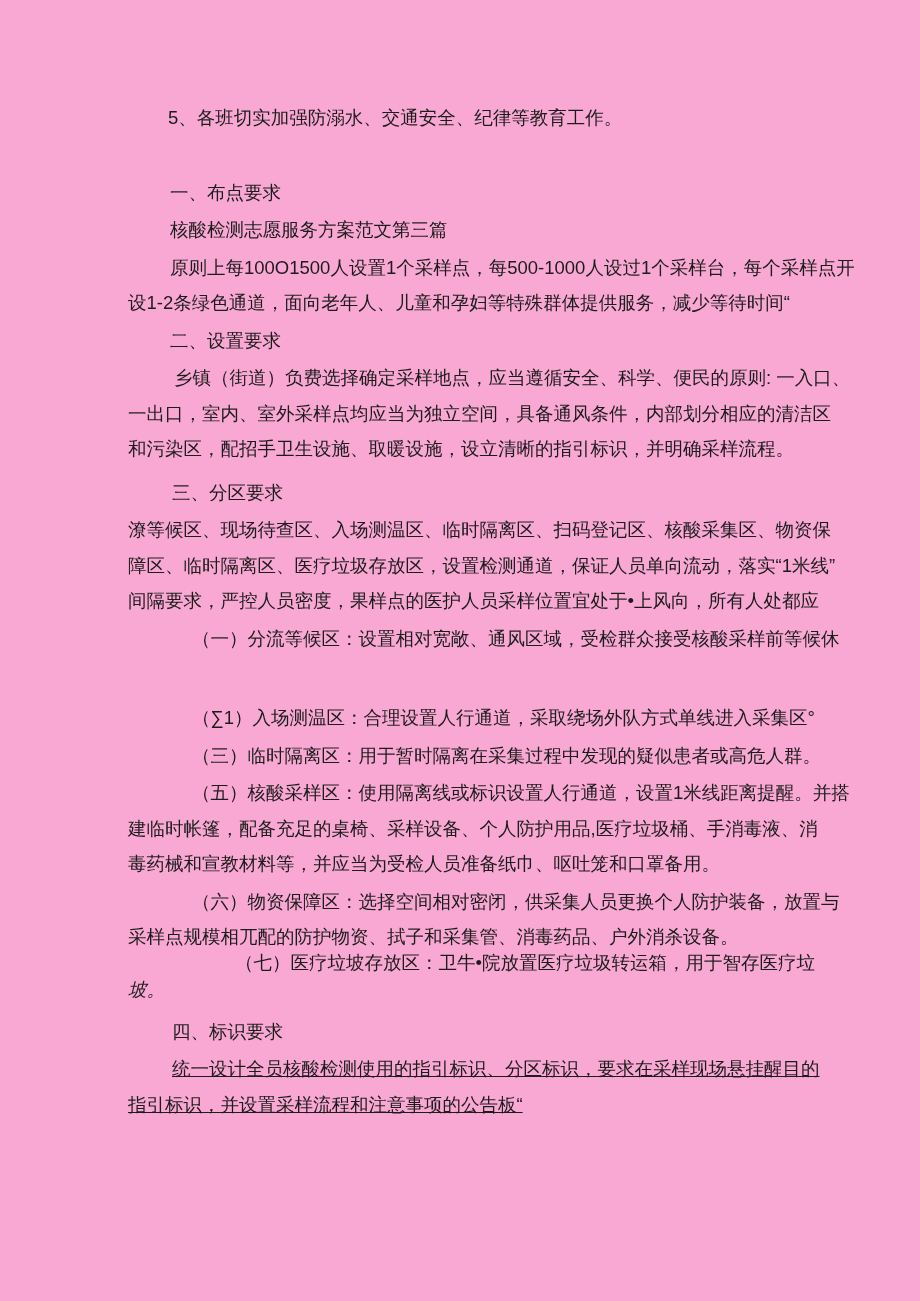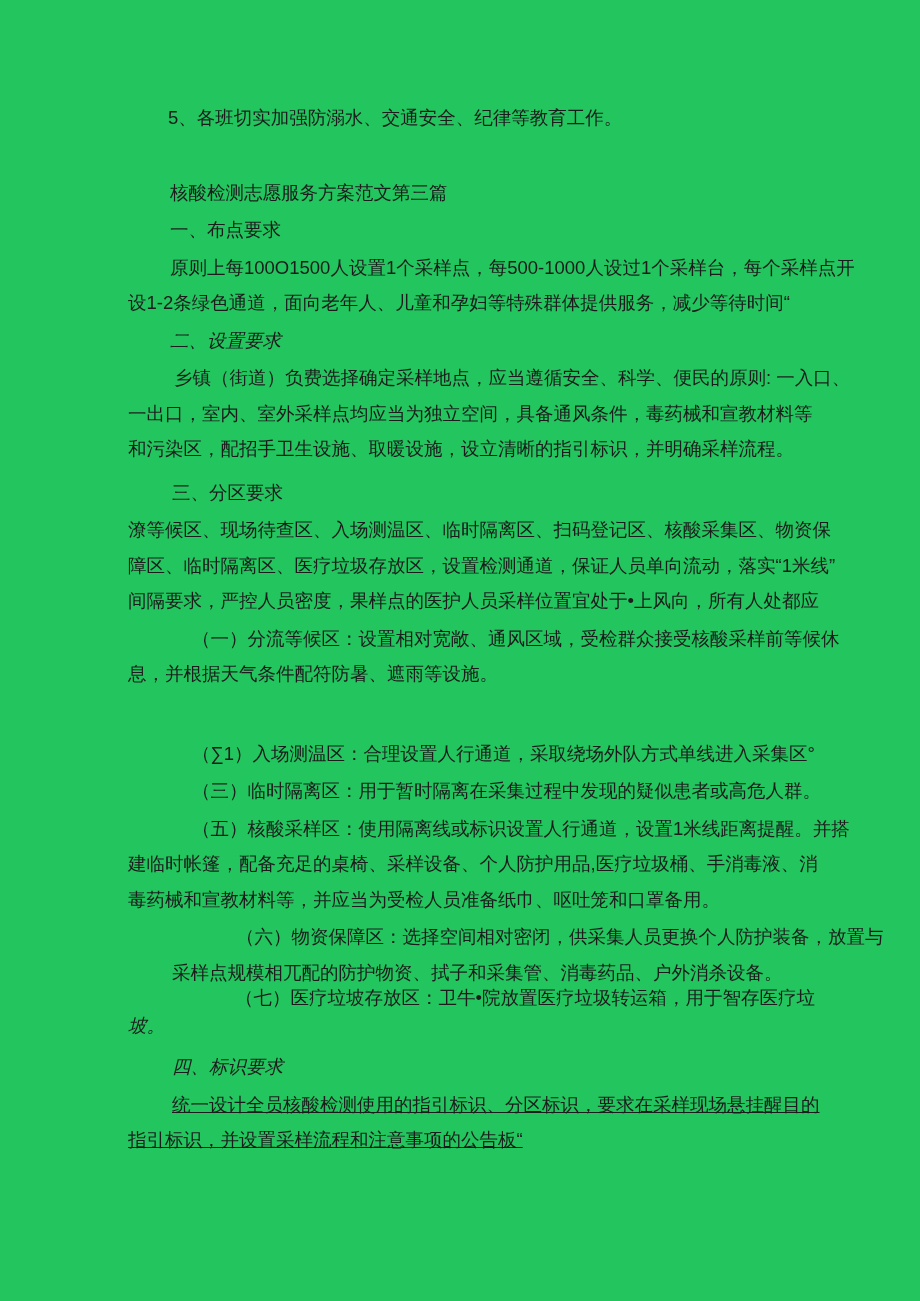--- a/index.html
+++ b/index.html
@@ -47,75 +47,74 @@
     line-height: 27.5px;
   }
   .run.italic {
     font-style: italic;
     font-family: "Liberation Serif", "DejaVu Serif", serif;
   }
 </style>
 </head>
 <body style="background: rgb(255, 255, 255);">
 
-<div class="doc-page" style="background: #22c55e;">
+<div class="doc-page" style="background: #f9a8d4;">
   <div class="doc-body">
       <div class="para gap-after" style="color: rgb(28, 28, 28);">
         <div class="line" style="padding-left: 40px;"><span class="run">5、各班切实加强防溺水、交通安全、纪律等教育工作。</span></div>
       </div>
       <div class="para" style="color: rgb(28, 28, 28);">
-        <div class="line" style="padding-left: 42px;"><span class="run">核酸检测志愿服务方案范文第三篇</span></div>
+        <div class="line" style="padding-left: 42px;"><span class="run">一、布点要求</span></div>
       </div>
       <div class="para" style="color: rgb(28, 28, 28);">
-        <div class="line" style="padding-left: 42px;"><span class="run">一、布点要求</span></div>
+        <div class="line" style="padding-left: 42px;"><span class="run">核酸检测志愿服务方案范文第三篇</span></div>
       </div>
       <div class="para" style="color: rgb(28, 28, 28);">
         <div class="line" style="padding-left: 42px;"><span class="run">原则上每100O1500人设置1个采样点，每500-1000人设过1个采样台，每个采样点开</span></div>
         <div class="line"><span class="run">设1-2条绿色通道，面向老年人、儿童和孕妇等特殊群体提供服务，减少等待时间“</span></div>
       </div>
       <div class="para" style="color: rgb(28, 28, 28);">
-        <div class="line" style="padding-left: 42px; font-style: italic;"><span class="run">二、设置要求</span></div>
+        <div class="line" style="padding-left: 42px;"><span class="run">二、设置要求</span></div>
       </div>
       <div class="para" style="color: rgb(28, 28, 28);">
         <div class="line" style="padding-left: 46px;"><span class="run">乡镇（街道）负费选择确定采样地点，应当遵循安全、科学、便民的原则: 一入口、</span></div>
-        <div class="line"><span class="run">一出口，室内、室外采样点均应当为独立空间，具备通风条件，毒药械和宣教材料等</span></div>
+        <div class="line"><span class="run">一出口，室内、室外采样点均应当为独立空间，具备通风条件，内部划分相应的清洁区</span></div>
         <div class="line"><span class="run">和污染区，配招手卫生设施、取暖设施，设立清晰的指引标识，并明确采样流程。</span></div>
       </div>
       <div class="para" style="color: rgb(28, 28, 28);">
         <div class="line" style="padding-left: 44px; margin-top: 8px;"><span class="run">三、分区要求</span></div>
       </div>
       <div class="para" style="color: rgb(28, 28, 28);">
         <div class="line"><span class="run">潦等候区、现场待查区、入场测温区、临时隔离区、扫码登记区、核酸采集区、物资保</span></div>
         <div class="line"><span class="run">障区、临时隔离区、医疗垃圾存放区，设置检测通道，保证人员单向流动，落实“1米线”</span></div>
         <div class="line"><span class="run">间隔要求，严控人员密度，果样点的医护人员采样位置宜处于•上风向，所有人处都应</span></div>
       </div>
       <div class="para" style="color: rgb(28, 28, 28);">
         <div class="line" style="padding-left: 64px;"><span class="run">（一）分流等候区：设置相对宽敞、通风区域，受检群众接受核酸采样前等候休</span></div>
-        <div class="line"><span class="run">息，并根据天气条件配符防暑、遮雨等设施。</span></div>
       </div>
       <div class="para" style="color: rgb(28, 28, 28); margin-top: 44px;">
         <div class="line" style="padding-left: 64px;"><span class="run">（∑1）入场测温区：合理设置人行通道，采取绕场外队方式单线进入采集区°</span></div>
       </div>
       <div class="para" style="color: rgb(28, 28, 28);">
         <div class="line" style="padding-left: 64px;"><span class="run">（三）临时隔离区：用于暂时隔离在采集过程中发现的疑似患者或高危人群。</span></div>
       </div>
       <div class="para" style="color: rgb(28, 28, 28);">
         <div class="line" style="padding-left: 64px;"><span class="run">（五）核酸采样区：使用隔离线或标识设置人行通道，设置1米线距离提醒。并搭</span></div>
         <div class="line"><span class="run">建临时帐篷，配备充足的桌椅、采样设备、个人防护用品,医疗垃圾桶、手消毒液、消</span></div>
         <div class="line"><span class="run">毒药械和宣教材料等，并应当为受检人员准备纸巾、呕吐笼和口罩备用。</span></div>
       </div>
-      <div class="para" style="color: rgb(28, 28, 28); margin-left: 44px;">
+      <div class="para" style="color: rgb(28, 28, 28);">
         <div class="line" style="padding-left: 64px;"><span class="run">（六）物资保障区：选择空间相对密闭，供采集人员更换个人防护装备，放置与</span></div>
         <div class="line"><span class="run">采样点规模相兀配的防护物资、拭子和采集管、消毒药品、户外消杀设备。</span></div>
       </div>
       <div class="para tight" style="color: rgb(28, 28, 28);">
         <div class="line" style="padding-left: 68px; text-align: center;"><span class="run">（七）医疗垃坡存放区：卫牛•院放置医疗垃圾转运箱，用于智存医疗垃</span></div>
         <div class="line"><span class="run italic">坡。</span></div>
       </div>
       <div class="para" style="color: rgb(28, 28, 28);">
-        <div class="line" style="padding-left: 44px; font-style: italic;"><span class="run">四、标识要求</span></div>
+        <div class="line" style="padding-left: 44px;"><span class="run">四、标识要求</span></div>
       </div>
       <div class="para" style="color: rgb(28, 28, 28); text-decoration: underline;">
         <div class="line" style="padding-left: 44px;"><span class="run">统一设计全员核酸检测使用的指引标识、分区标识，要求在采样现场悬挂醒目的</span></div>
         <div class="line"><span class="run">指引标识，并设置采样流程和注意事项的公告板“</span></div>
       </div>
     </div>
 </div>
 
 </body></html>

